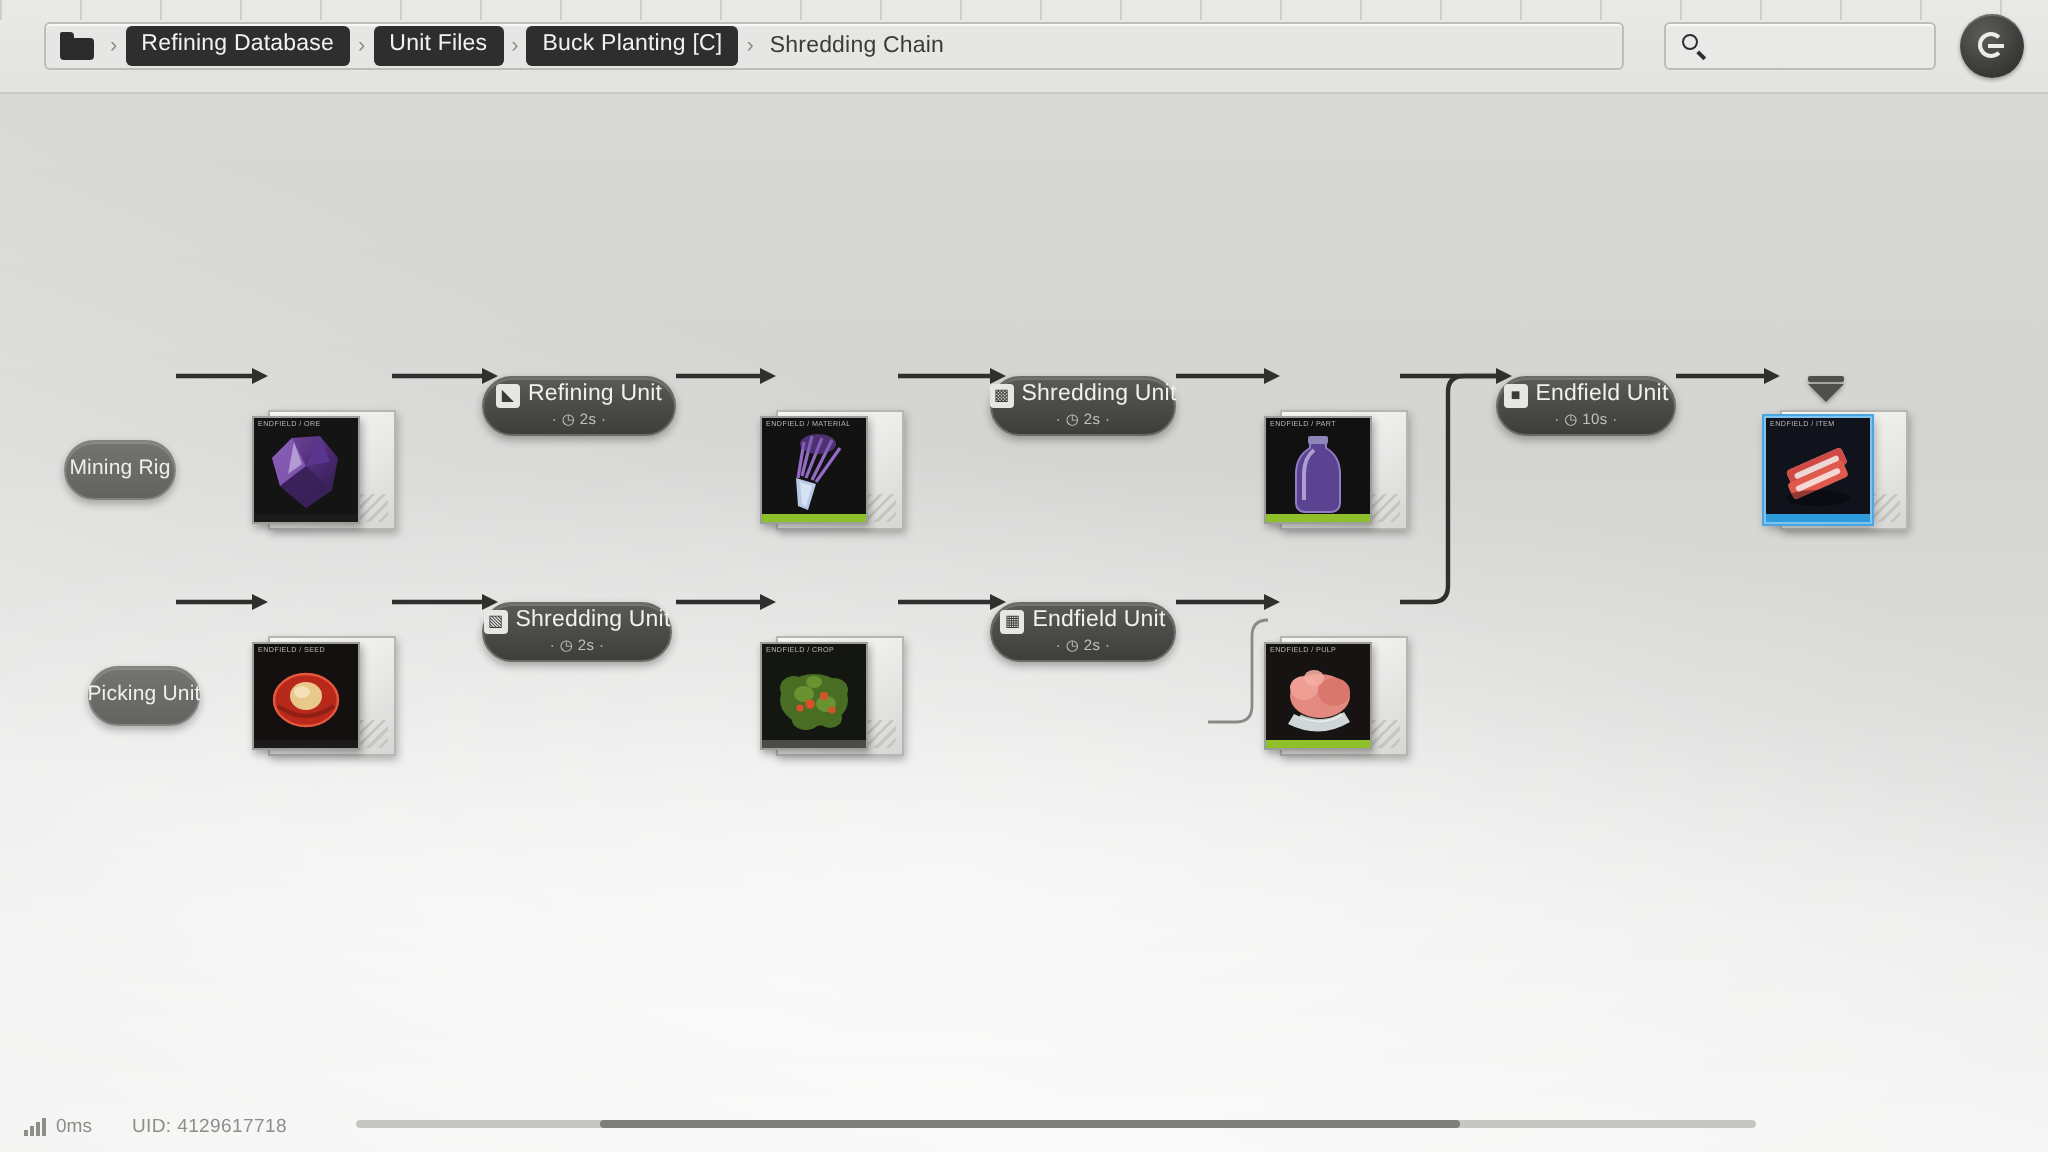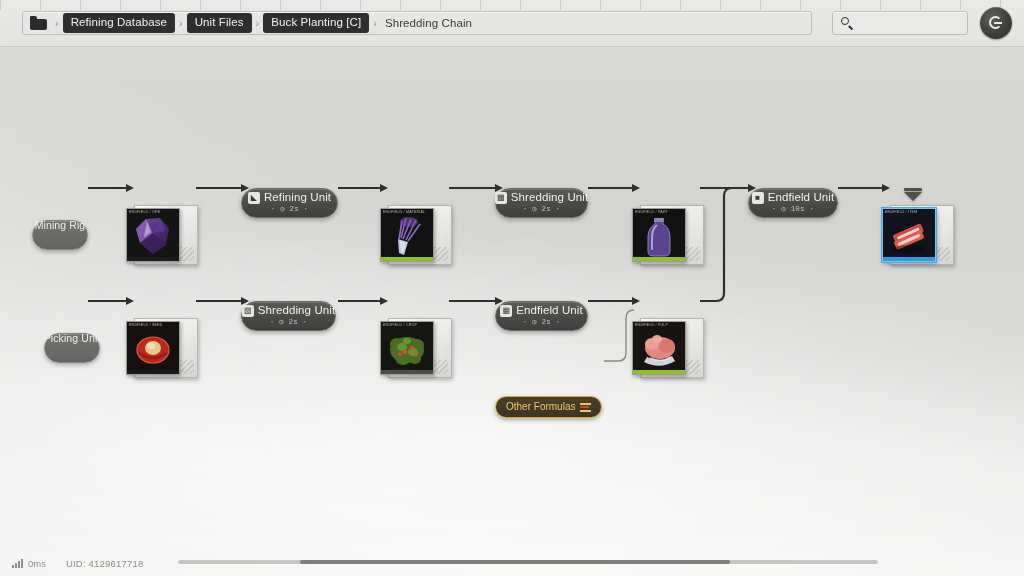--- a/index.html
+++ b/index.html
@@ -240,29 +240,28 @@
     white-space: nowrap;
     letter-spacing: .1px;
   }
   .unit-time {
     color: #c2c2bf;
     font-size: 7.5px;
     line-height: 1;
     margin-top: 2px;
     white-space: nowrap;
     letter-spacing: .2px;
-    font-family: Liberation Mono, monospace;
   }
 
   
   .unit.ghost {
     background: linear-gradient(180deg, #6a6a68 0%, #585856 100%);
     border-color: #7b7b78;
     opacity: .92;
-    justify-content: flex-start;
+    justify-content: center;
   }
   .unit.ghost .unit-name { font-size: 10.5px; }
 
   
   .card {
     position: absolute;
     width: 70px; height: 58px;
     z-index: 12;
     cursor: pointer;
   }
@@ -673,28 +672,20 @@
           <ellipse cx="34" cy="24" rx="8" ry="7" fill="#d9776d"></ellipse>
           <ellipse cx="24" cy="17" rx="5" ry="4" fill="#f2ada2" opacity=".9"></ellipse>
           <path d="M14 35 q14 7 25 -1 l3 5 q-15 9 -31 1 z" fill="#cfd6d8"></path>
           <path d="M17 36 q12 5 21 -1" stroke="#eef2f3" stroke-width="1.6" fill="none" opacity=".8"></path>
         </svg>
         <span class="tag">ENDFIELD / PULP</span>
         <span class="rarity" style="background:#8fbf2a"></span>
       </div>
     </div>
 
-    <div class="formulas" style="left:495px; top:350px;">
-      <span class="lbl">Other Formulas</span>
-      <span class="list-ic">
-          <b></b>
-          <b></b>
-          <b></b>
-        </span>
-    </div>
 
   </div>
 
   <div class="statusbar">
     <span class="sig">
         <b></b>
         <b></b>
         <b></b>
         <b></b>
       </span>

